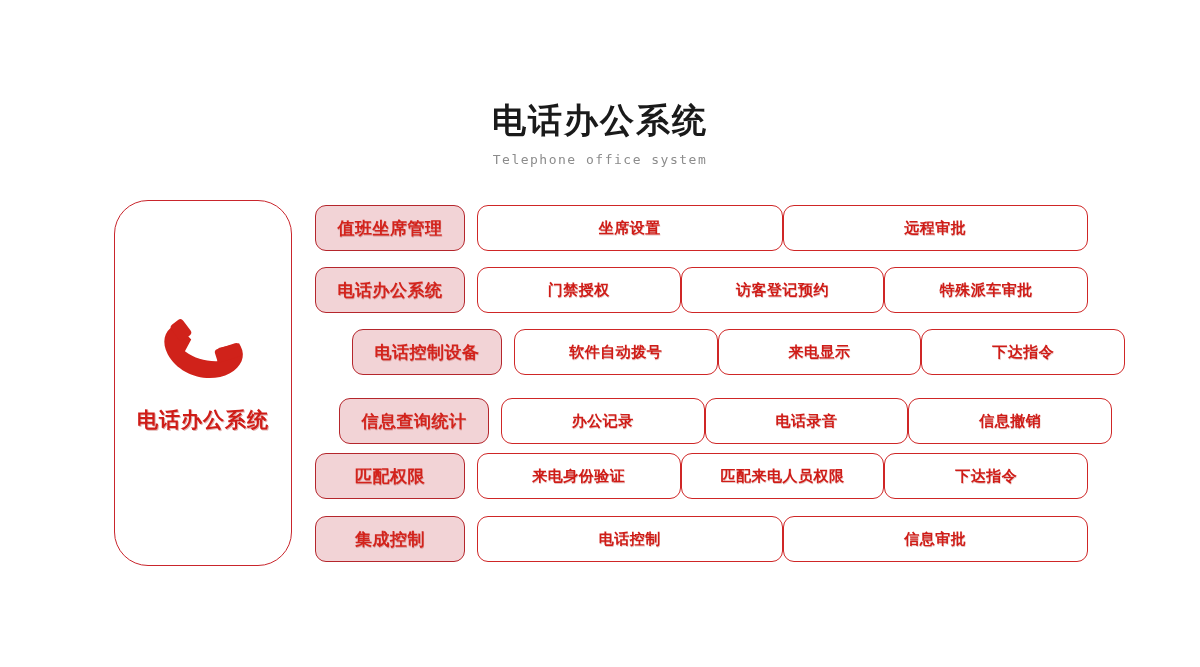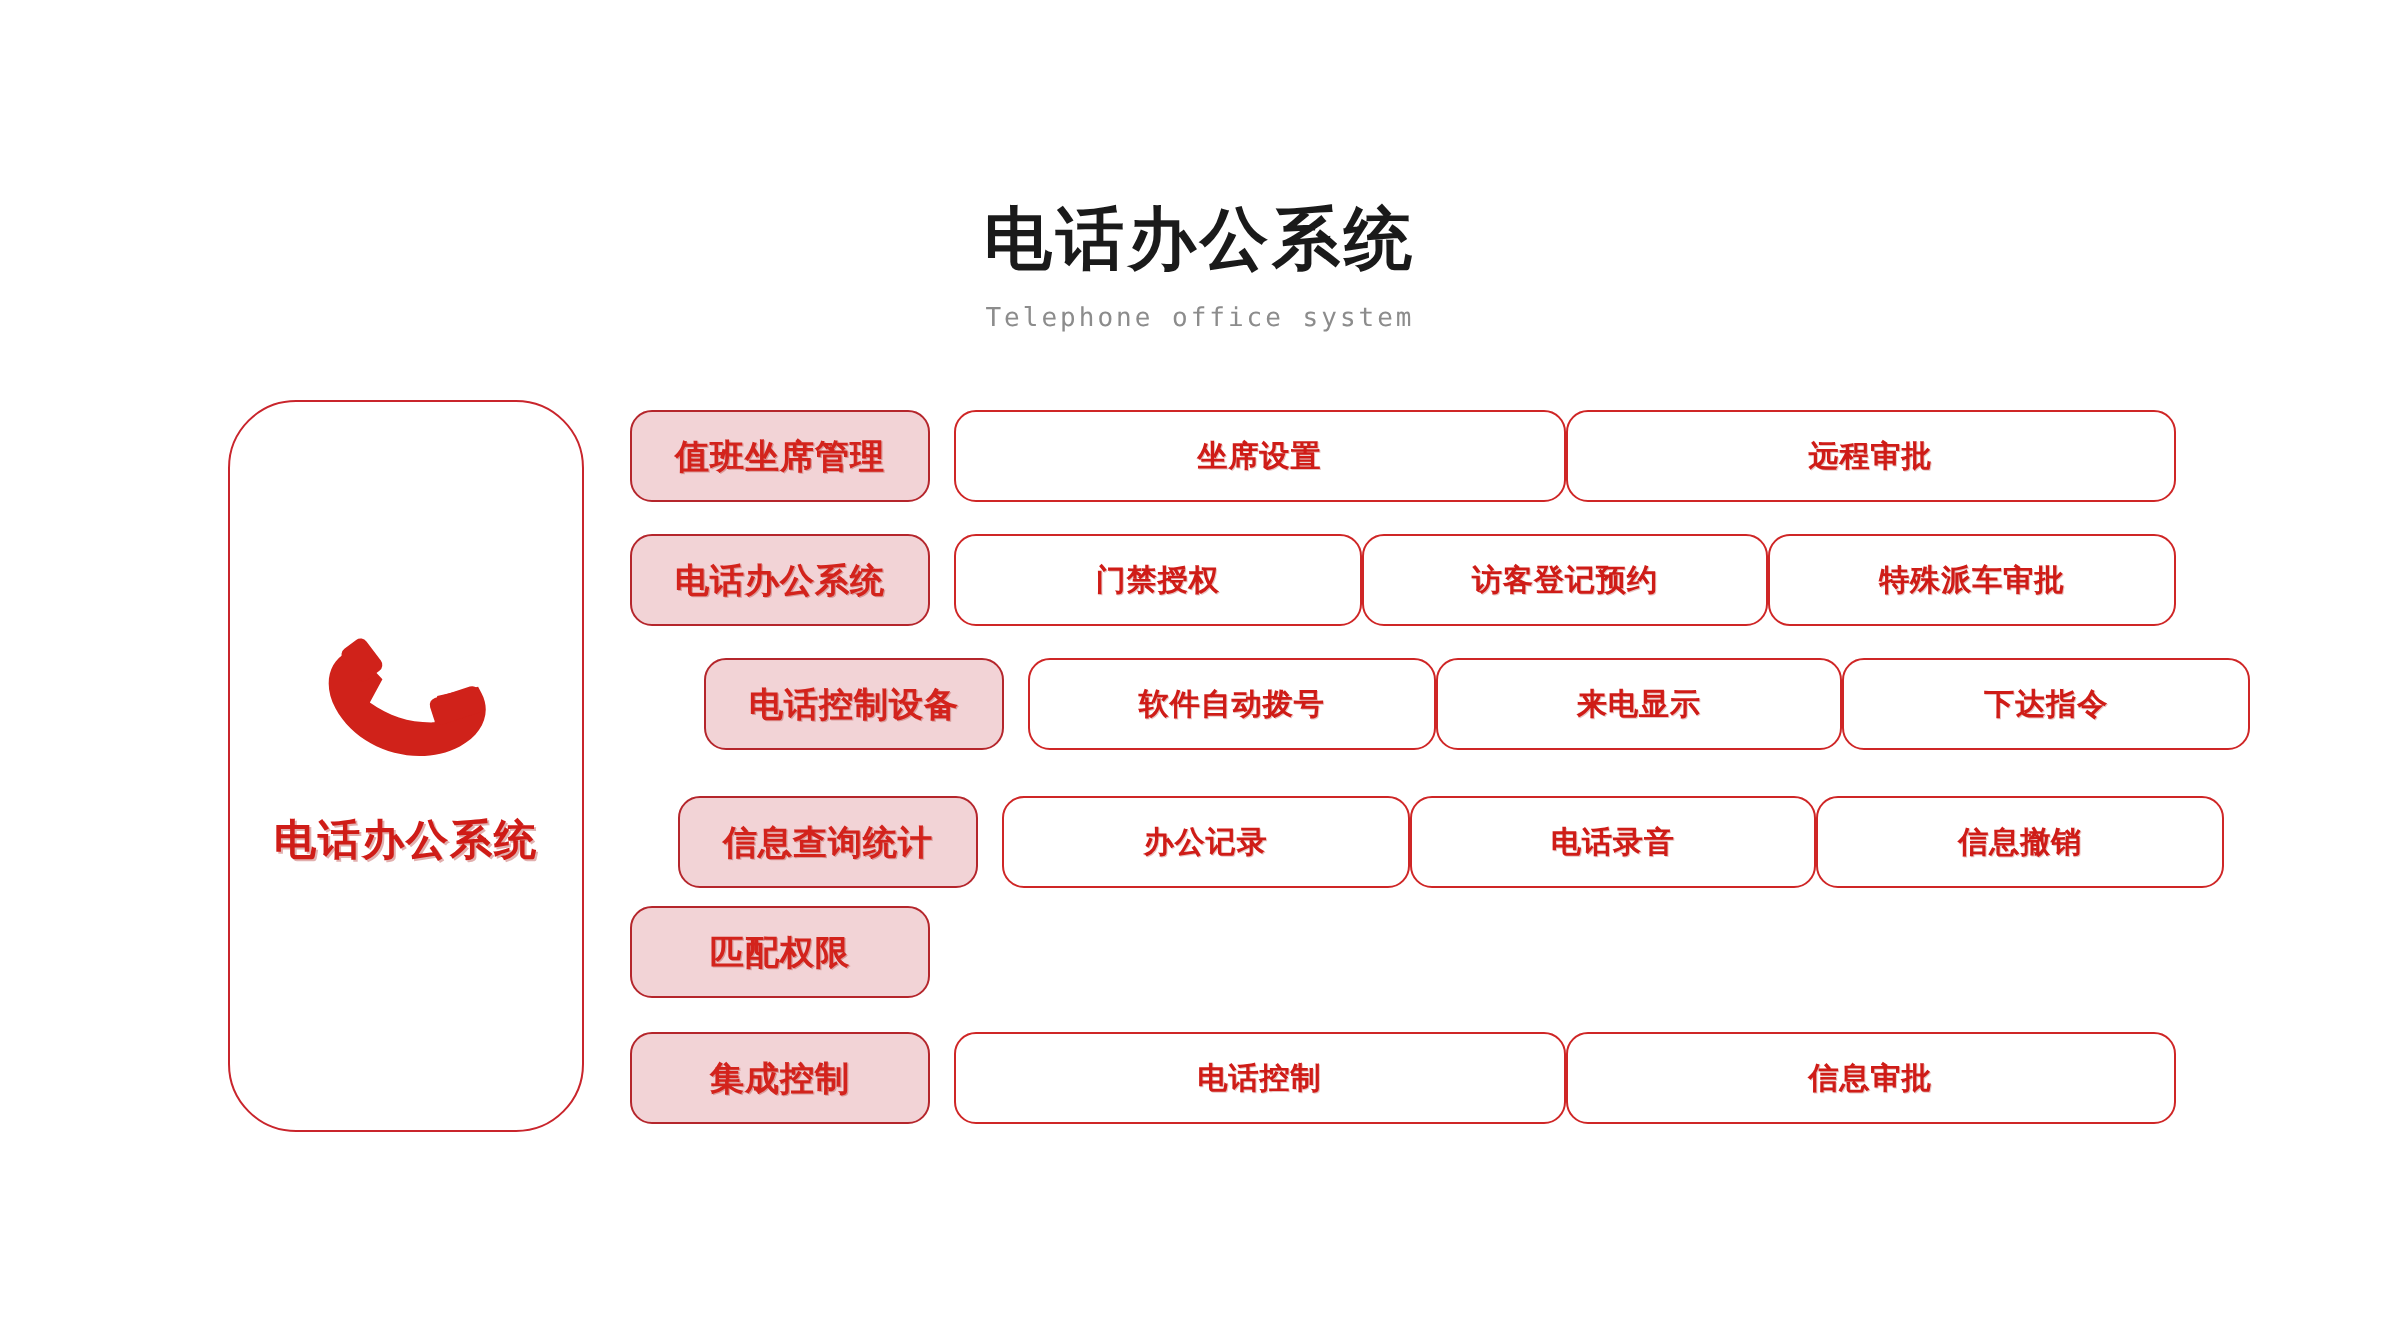--- a/index.html
+++ b/index.html
@@ -180,20 +180,25 @@
     <div class="cat-box">信息查询统计</div>
     <div class="items">
       <div class="item-box">办公记录</div>
       <div class="item-box">电话录音</div>
       <div class="item-box">信息撤销</div>
     </div>
   </div>
 
   <div class="row" style="top:453px;">
     <div class="cat-box">匹配权限</div>
+    <div class="items">
+      <div class="item-box">来电身份验证</div>
+      <div class="item-box">匹配来电人员权限</div>
+      <div class="item-box">下达指令</div>
+    </div>
   </div>
 
   <div class="row" style="top:516px;">
     <div class="cat-box">集成控制</div>
     <div class="items">
       <div class="item-box">电话控制</div>
       <div class="item-box">信息审批</div>
     </div>
   </div>
 

